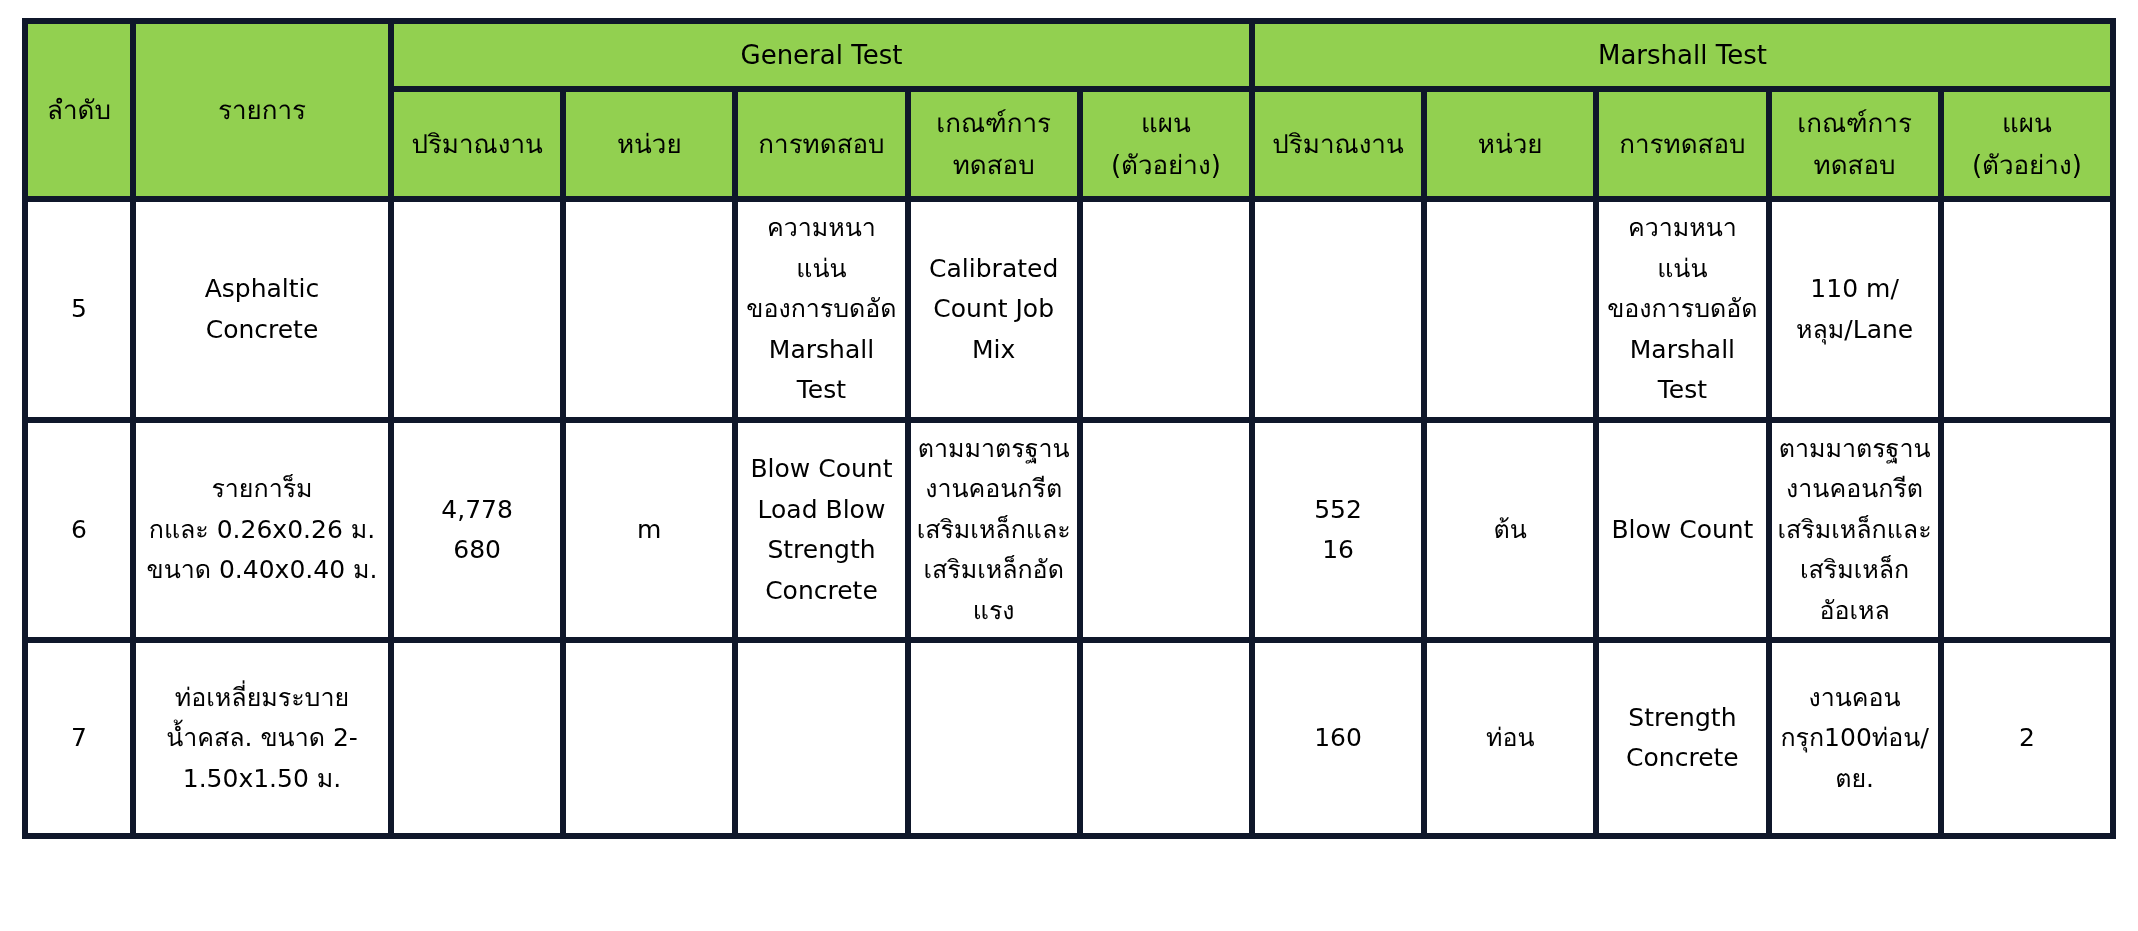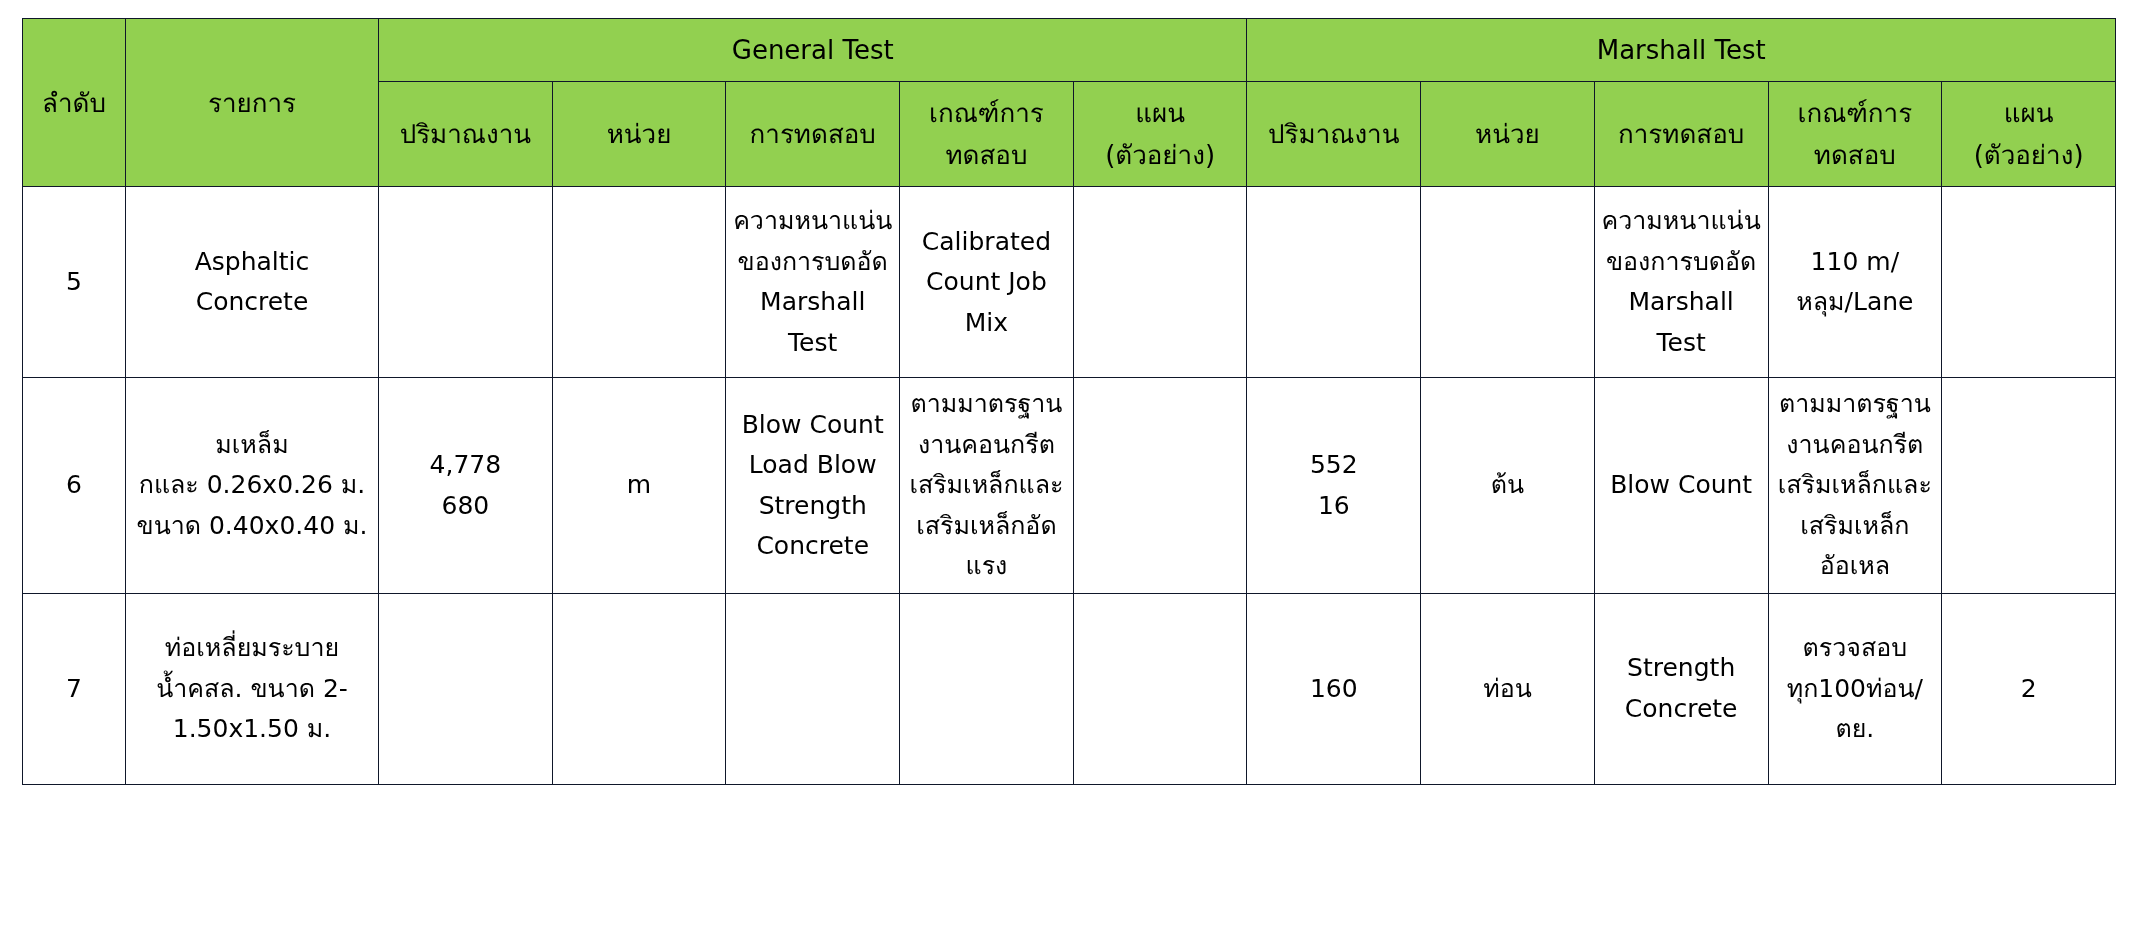--- a/index.html
+++ b/index.html
@@ -18,21 +18,21 @@
     box-sizing: border-box;
   }
   table.testtable {
     border-collapse: collapse;
     table-layout: fixed;
     width: 2094px;
     background: #ffffff;
   }
   table.testtable th,
   table.testtable td {
-    border: 1px solid #0f172a;
+    border: 6px solid #0f172a;
     text-align: center;
     vertical-align: middle;
     font-weight: normal;
     font-size: 25px;
     line-height: 1.62;
     padding: 6px 6px;
     word-wrap: break-word;
   }
   table.testtable thead th {
     background: #92D050;
@@ -122,21 +122,21 @@
             <span class="cellline">Marshall Test</span>
           </td>
           <td class="crit-col2">
             <span class="cellline">110 m/หลุม/Lane</span>
           </td>
           <td class="plan-col2"></td>
         </tr>
         <tr>
           <td class="num-col">6</td>
           <td class="item-col">
-            <span class="cellline">มเหล็ม</span>
+            <span class="cellline">รายการ็ม</span>
             <span class="cellline">กและ 0.26x0.26 ม.</span>
             <span class="cellline">ขนาด 0.40x0.40 ม.</span>
           </td>
           <td class="qty-col">
             <span class="cellline">4,778</span>
             <span class="cellline">680</span>
           </td>
           <td class="unit-col">
             <span class="cellline">m</span>
           </td>
@@ -187,21 +187,21 @@
             <span class="cellline">160</span>
           </td>
           <td class="unit-col2">
             <span class="cellline">ท่อน</span>
           </td>
           <td class="test-col2">
             <span class="cellline">Strength</span>
             <span class="cellline">Concrete</span>
           </td>
           <td class="crit-col2">
-            <span class="cellline">ตรวจสอบทุก100ท่อน/ตย.</span>
+            <span class="cellline">งานคอนกรุก100ท่อน/ตย.</span>
           </td>
           <td class="plan-col2">
             <span class="cellline">2</span>
           </td>
         </tr>
       </tbody>
   </table>
 </div>
 
 </body></html>

